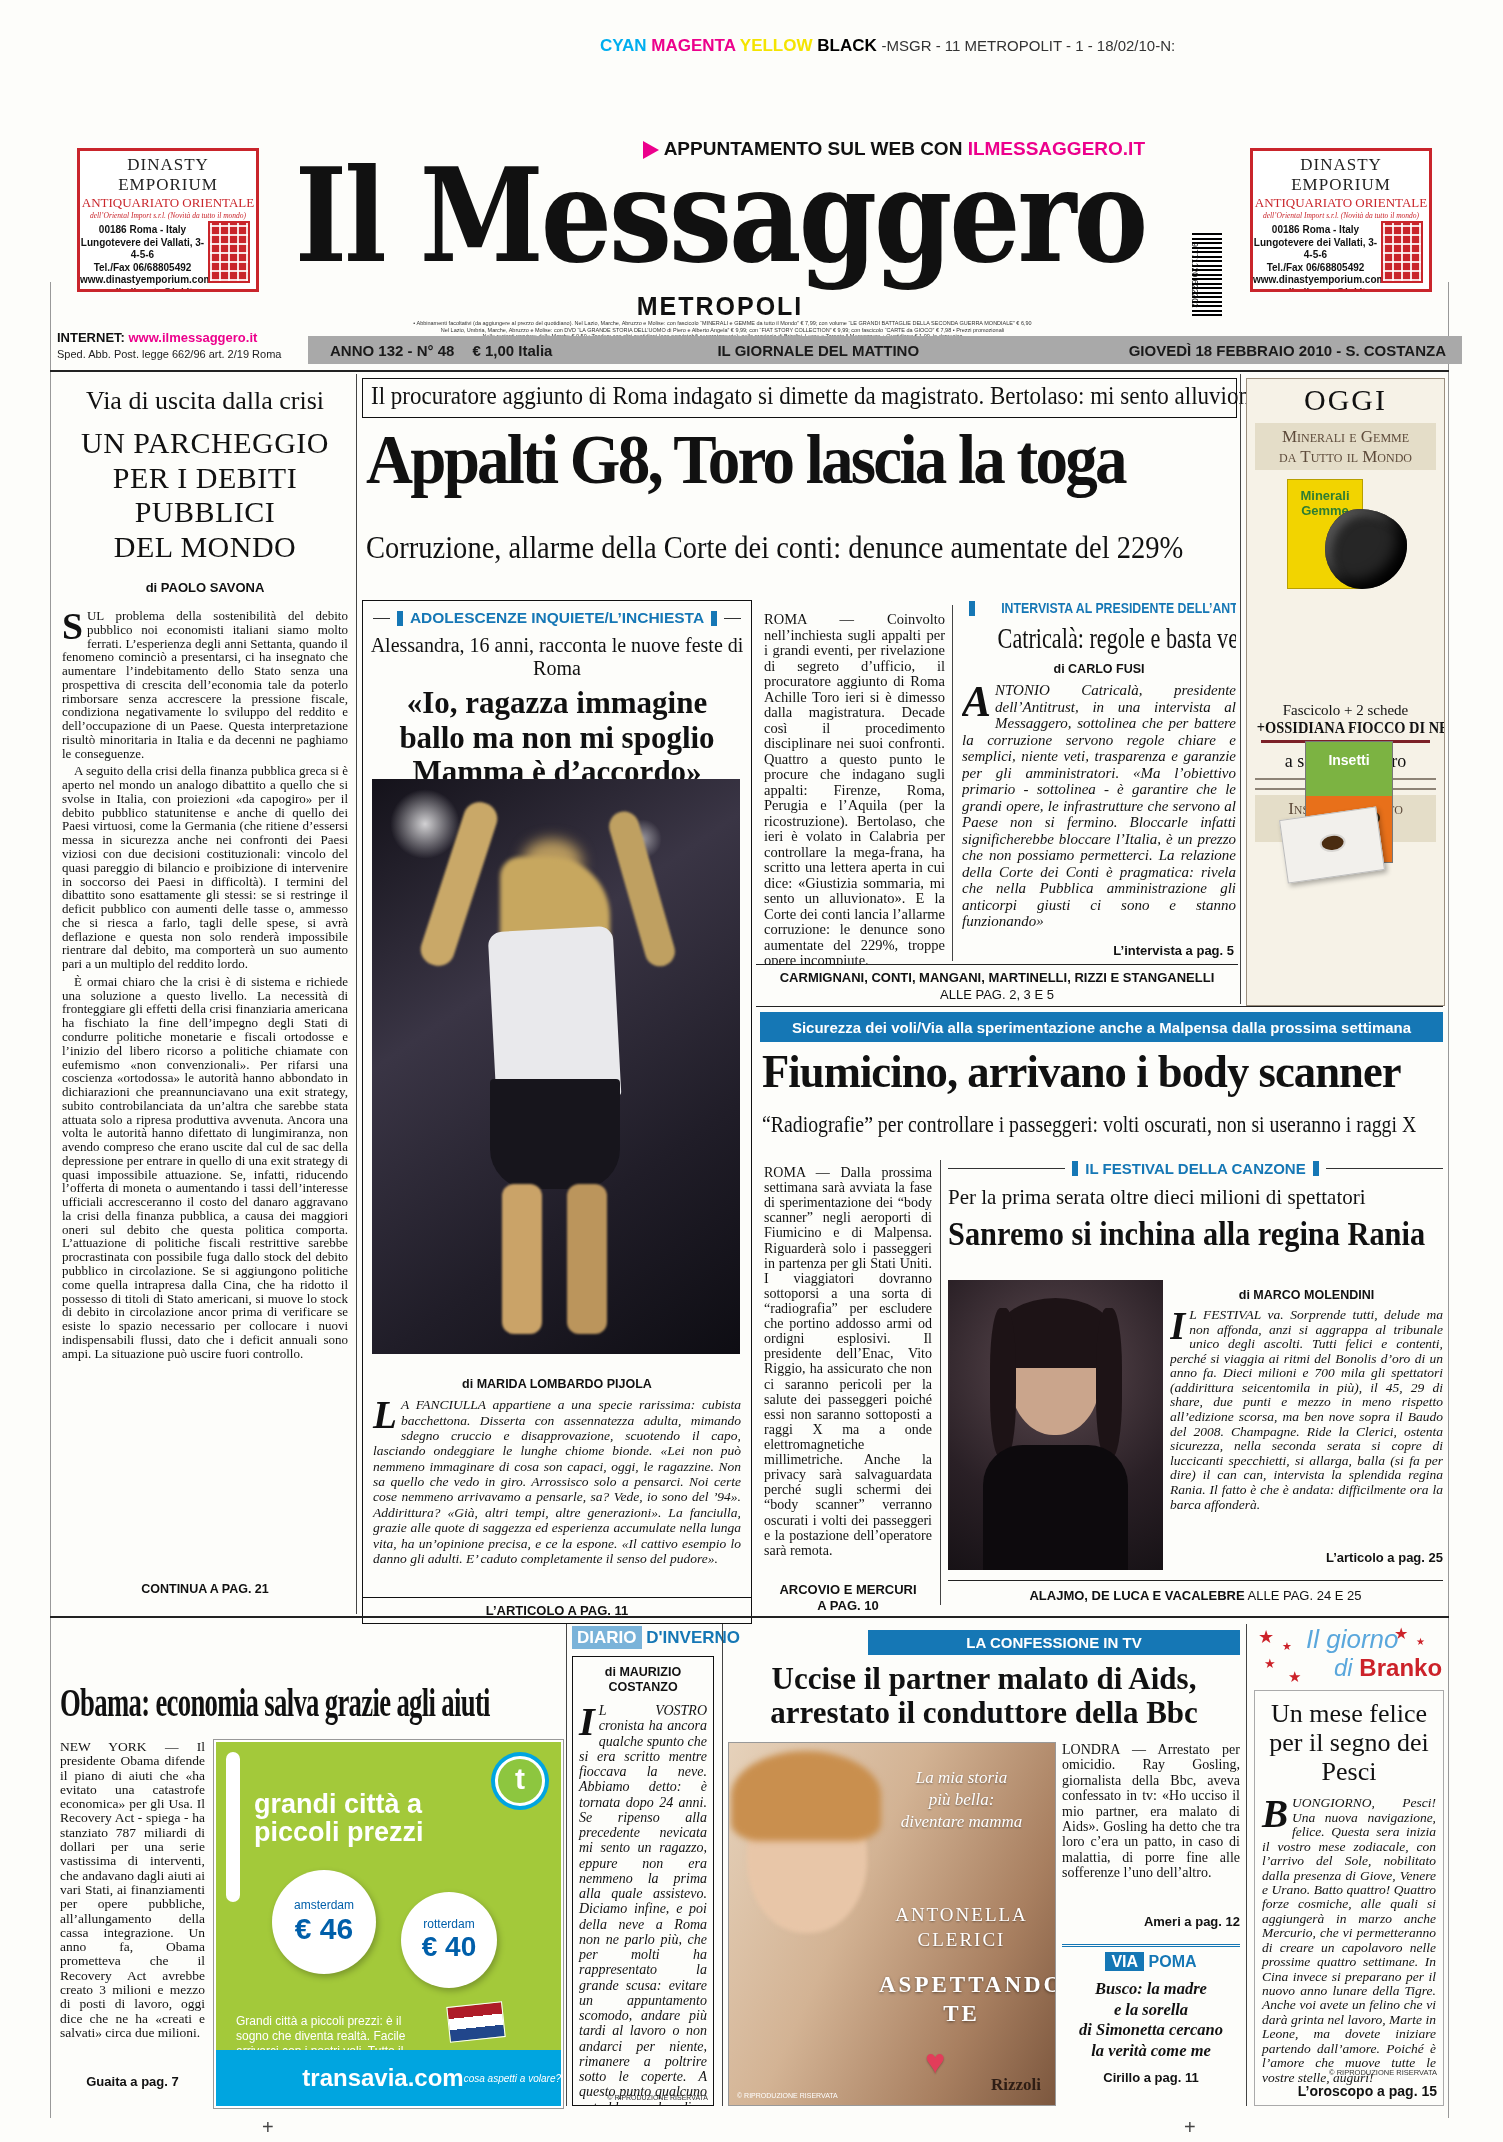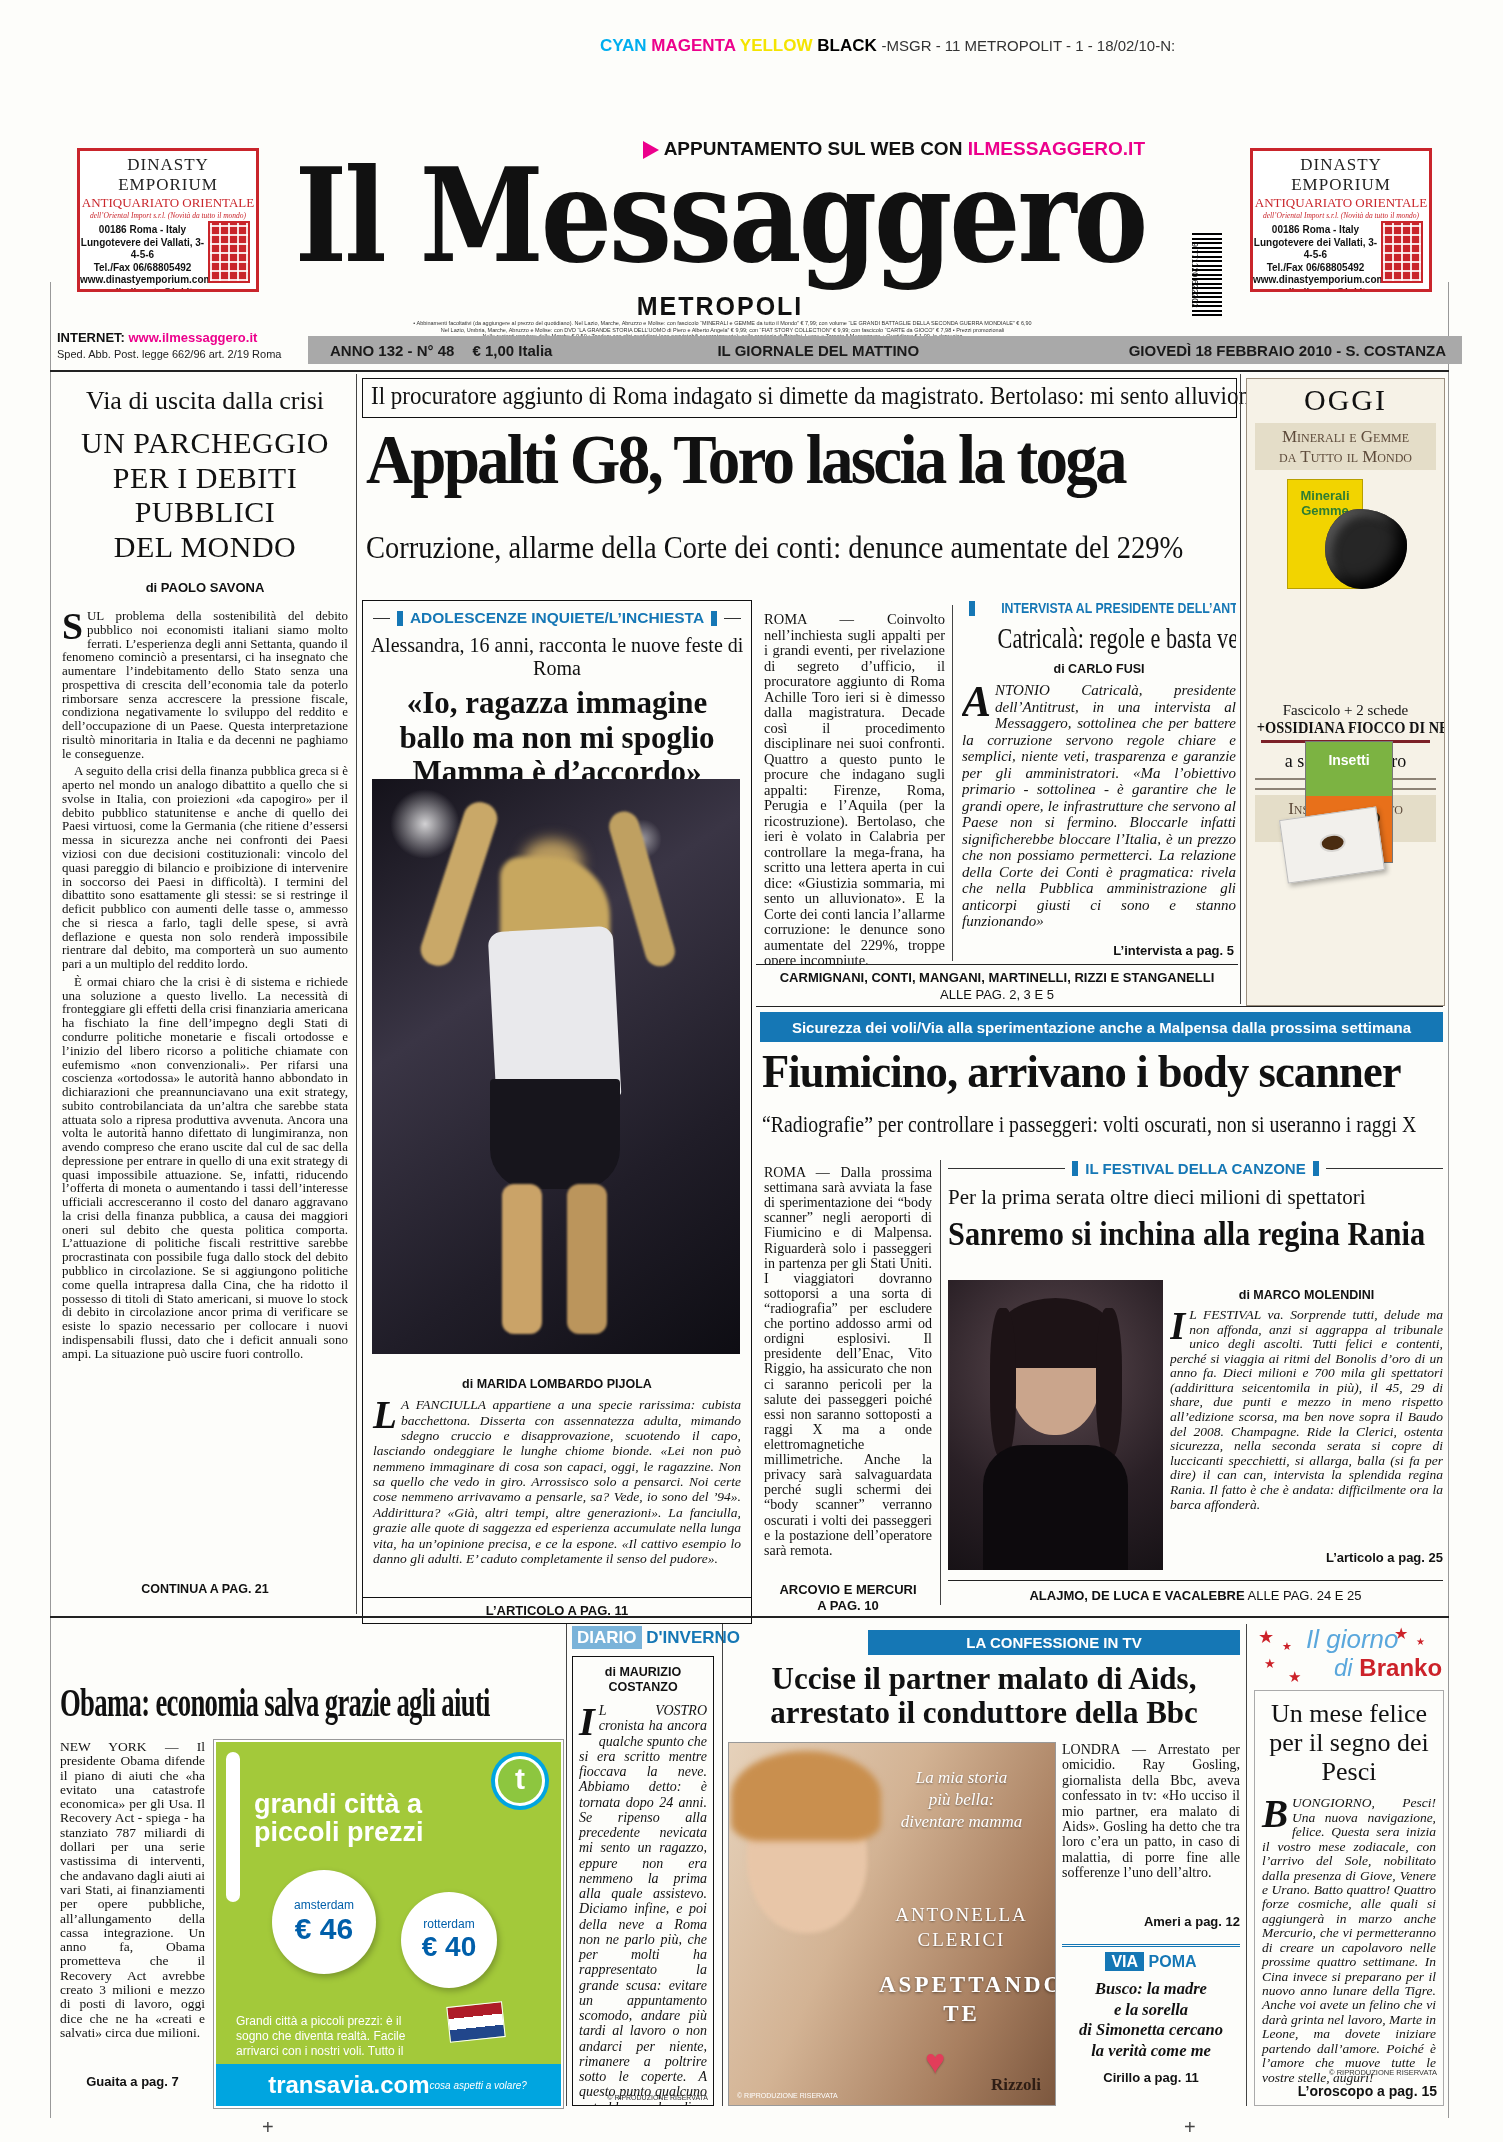--- a/index.html
+++ b/index.html
@@ -268,21 +268,21 @@
       <span class="b" style="font-size:30px;">€ 46</span>
     </div>
     <div class="abs circlep" style="left:185px;top:150px;width:96px;height:96px;box-shadow:2px 3px 6px rgba(0,0,0,.25);">
       <span style="font-size:12px;">rotterdam</span>
       <span class="b" style="font-size:28px;">€ 40</span>
     </div>
     <div class="abs s oh" style="left:20px;top:272px;width:190px;height:46px;font-size:12px;color:#fff;line-height:1.25;">Grandi città a piccoli prezzi: è il sogno che diventa realtà. Facile arrivarci con i nostri voli. Tutto il resto lo trovi su transavia.com: entra, prenota e vola!</div>
     <div class="abs" style="left:232px;top:262px;width:70px;height:46px;">
       <div style="width:54px;height:34px;background:linear-gradient(180deg,#ae1c28 0 33%,#fff 33% 66%,#21468b 66% 100%);border:1px solid #fff;transform:rotate(-6deg);"></div>
     </div>
-    <div class="abs bluebar" style="left:0;bottom:0;width:100%;height:42px;background:#00a5e0;justify-content:center;">
+    <div class="abs bluebar" style="left:0;bottom:0;width:100%;height:56px;background:#00a5e0;justify-content:flex-end;">
       <span style="font-size:24px;margin-left:18px;">transavia.com</span>
       <span class="i" style="font-size:10px;font-weight:normal;">cosa aspetti a volare?</span>
     </div>
   </div>
 
   <div class="vr" style="left:566px;top:1624px;height:482px;"></div>
 
   <div class="abs s b nw" style="left:572px;top:1628px;font-size:17px;">
     <span style="background:#7ab3d9;color:#fff;padding:2px 5px;">DIARIO</span>
     <span style="color:#1577b5;">D'INVERNO</span>

